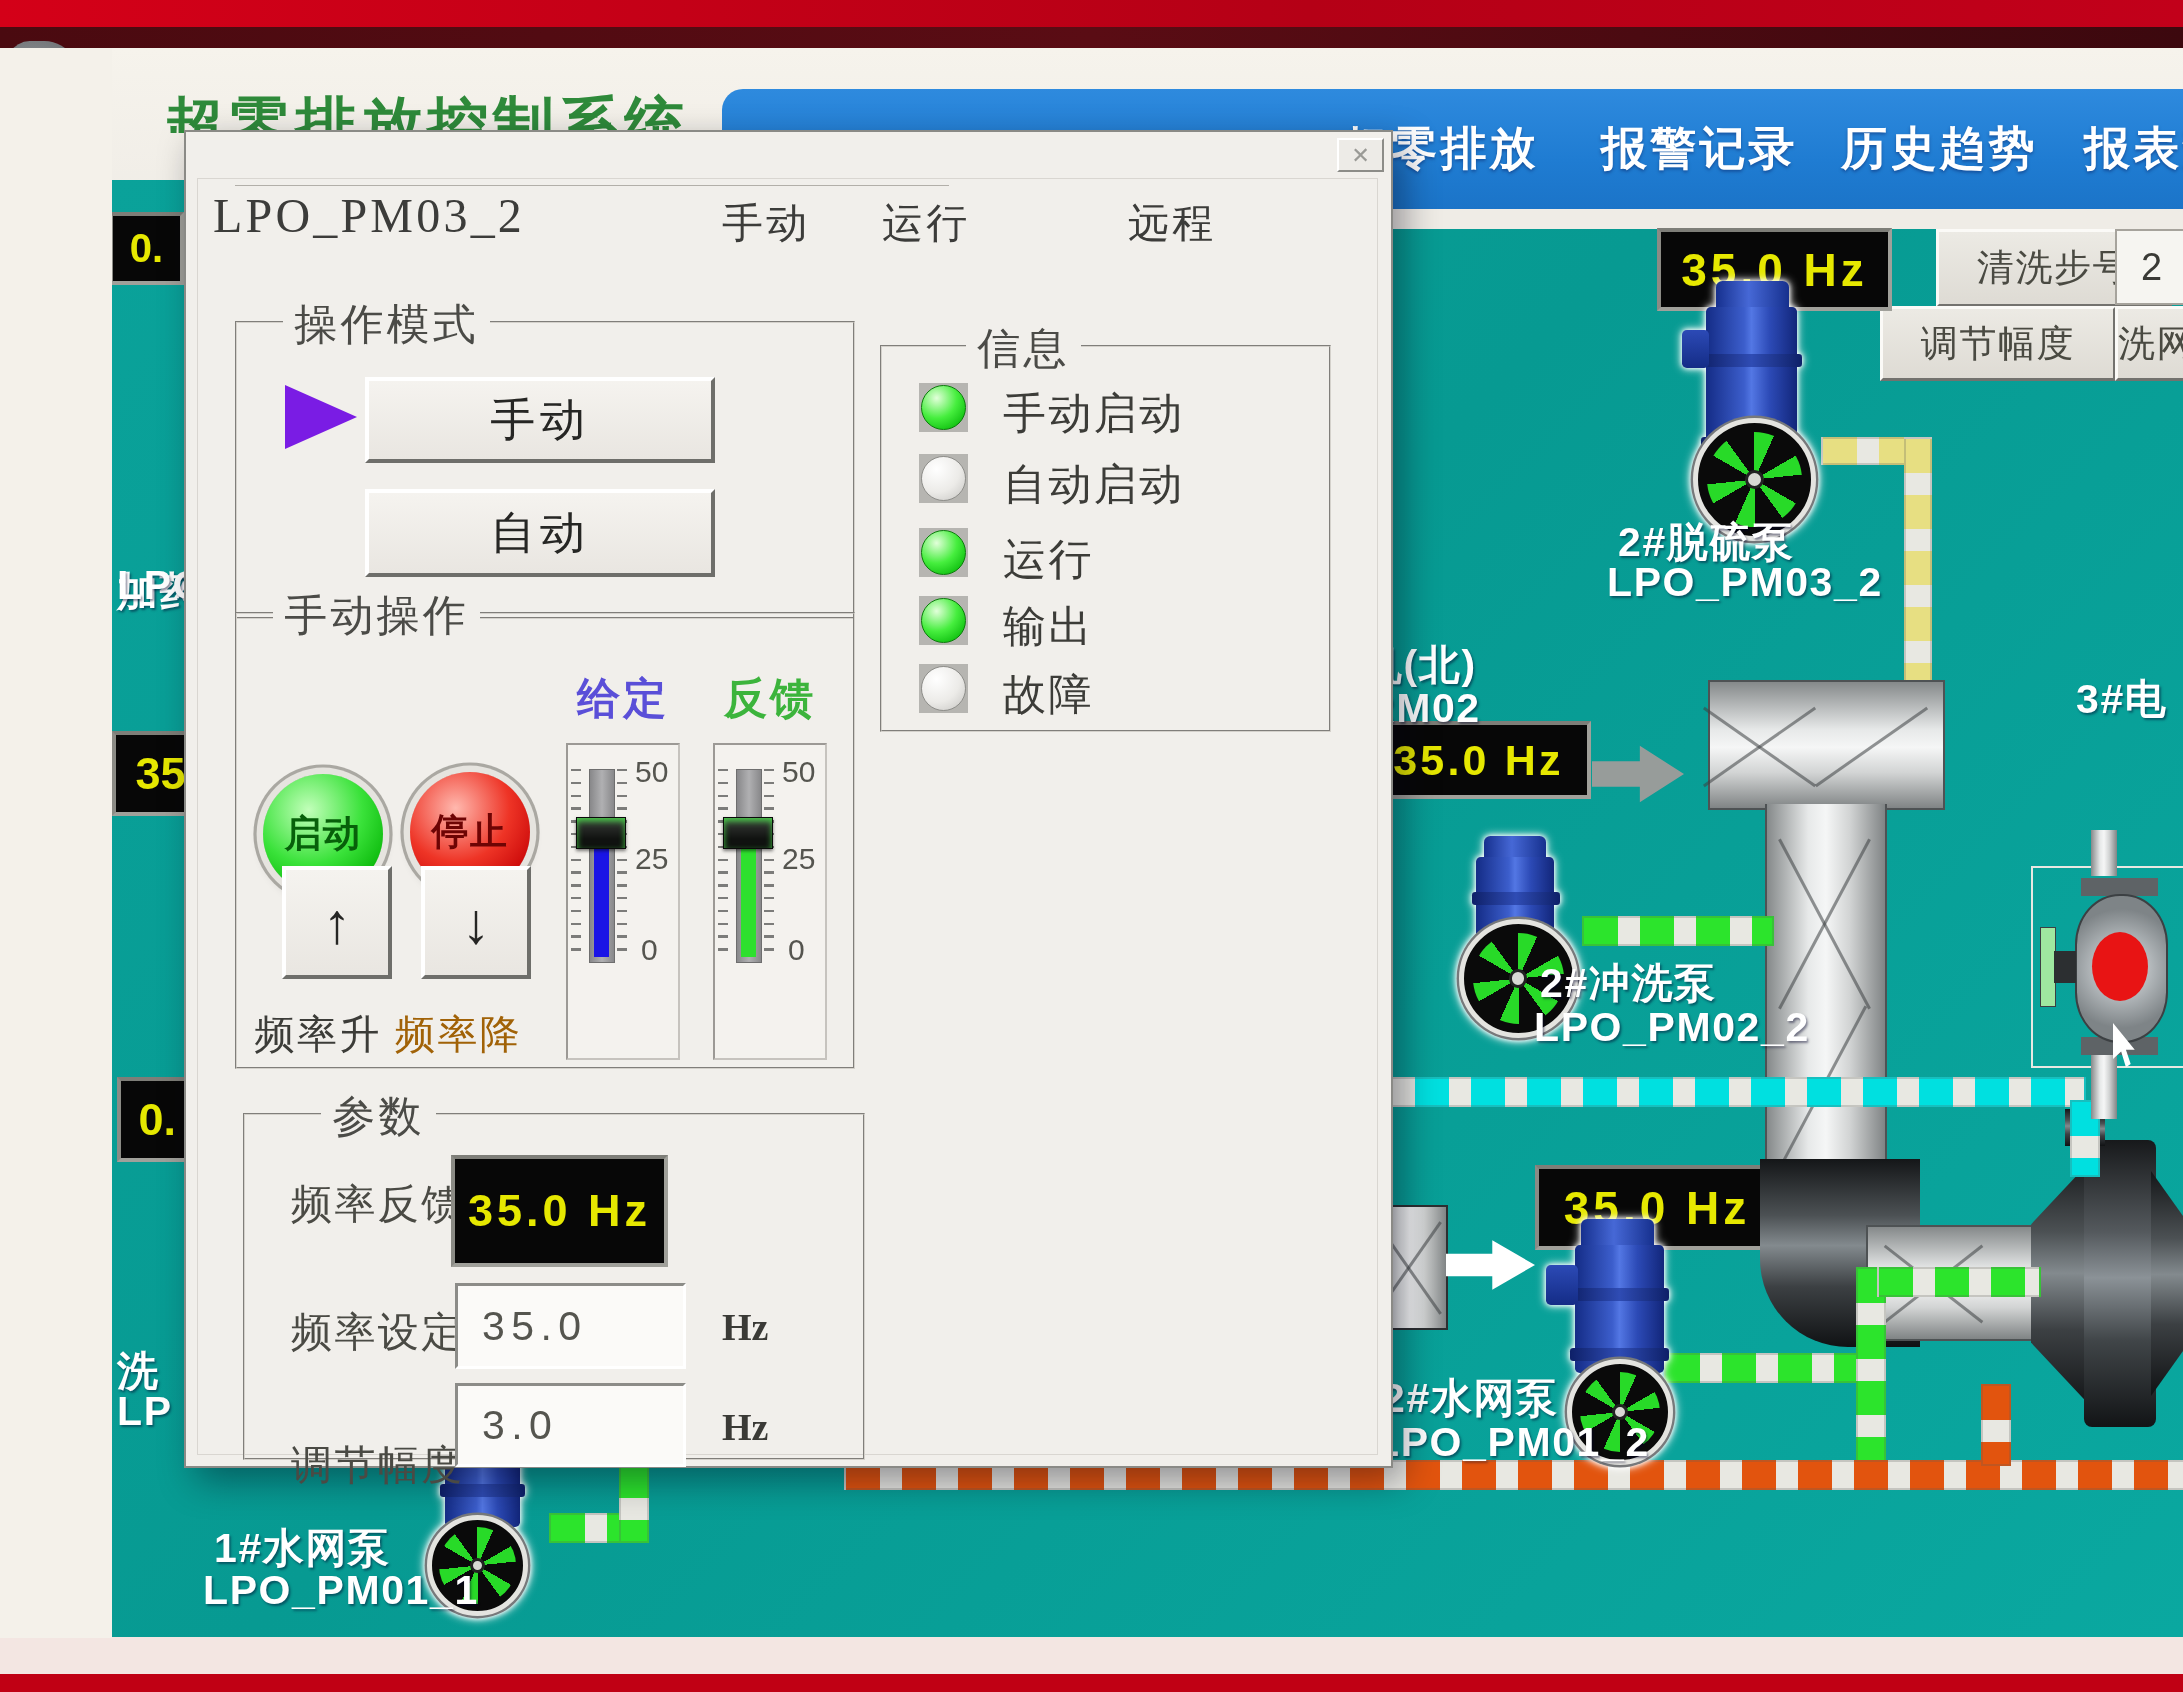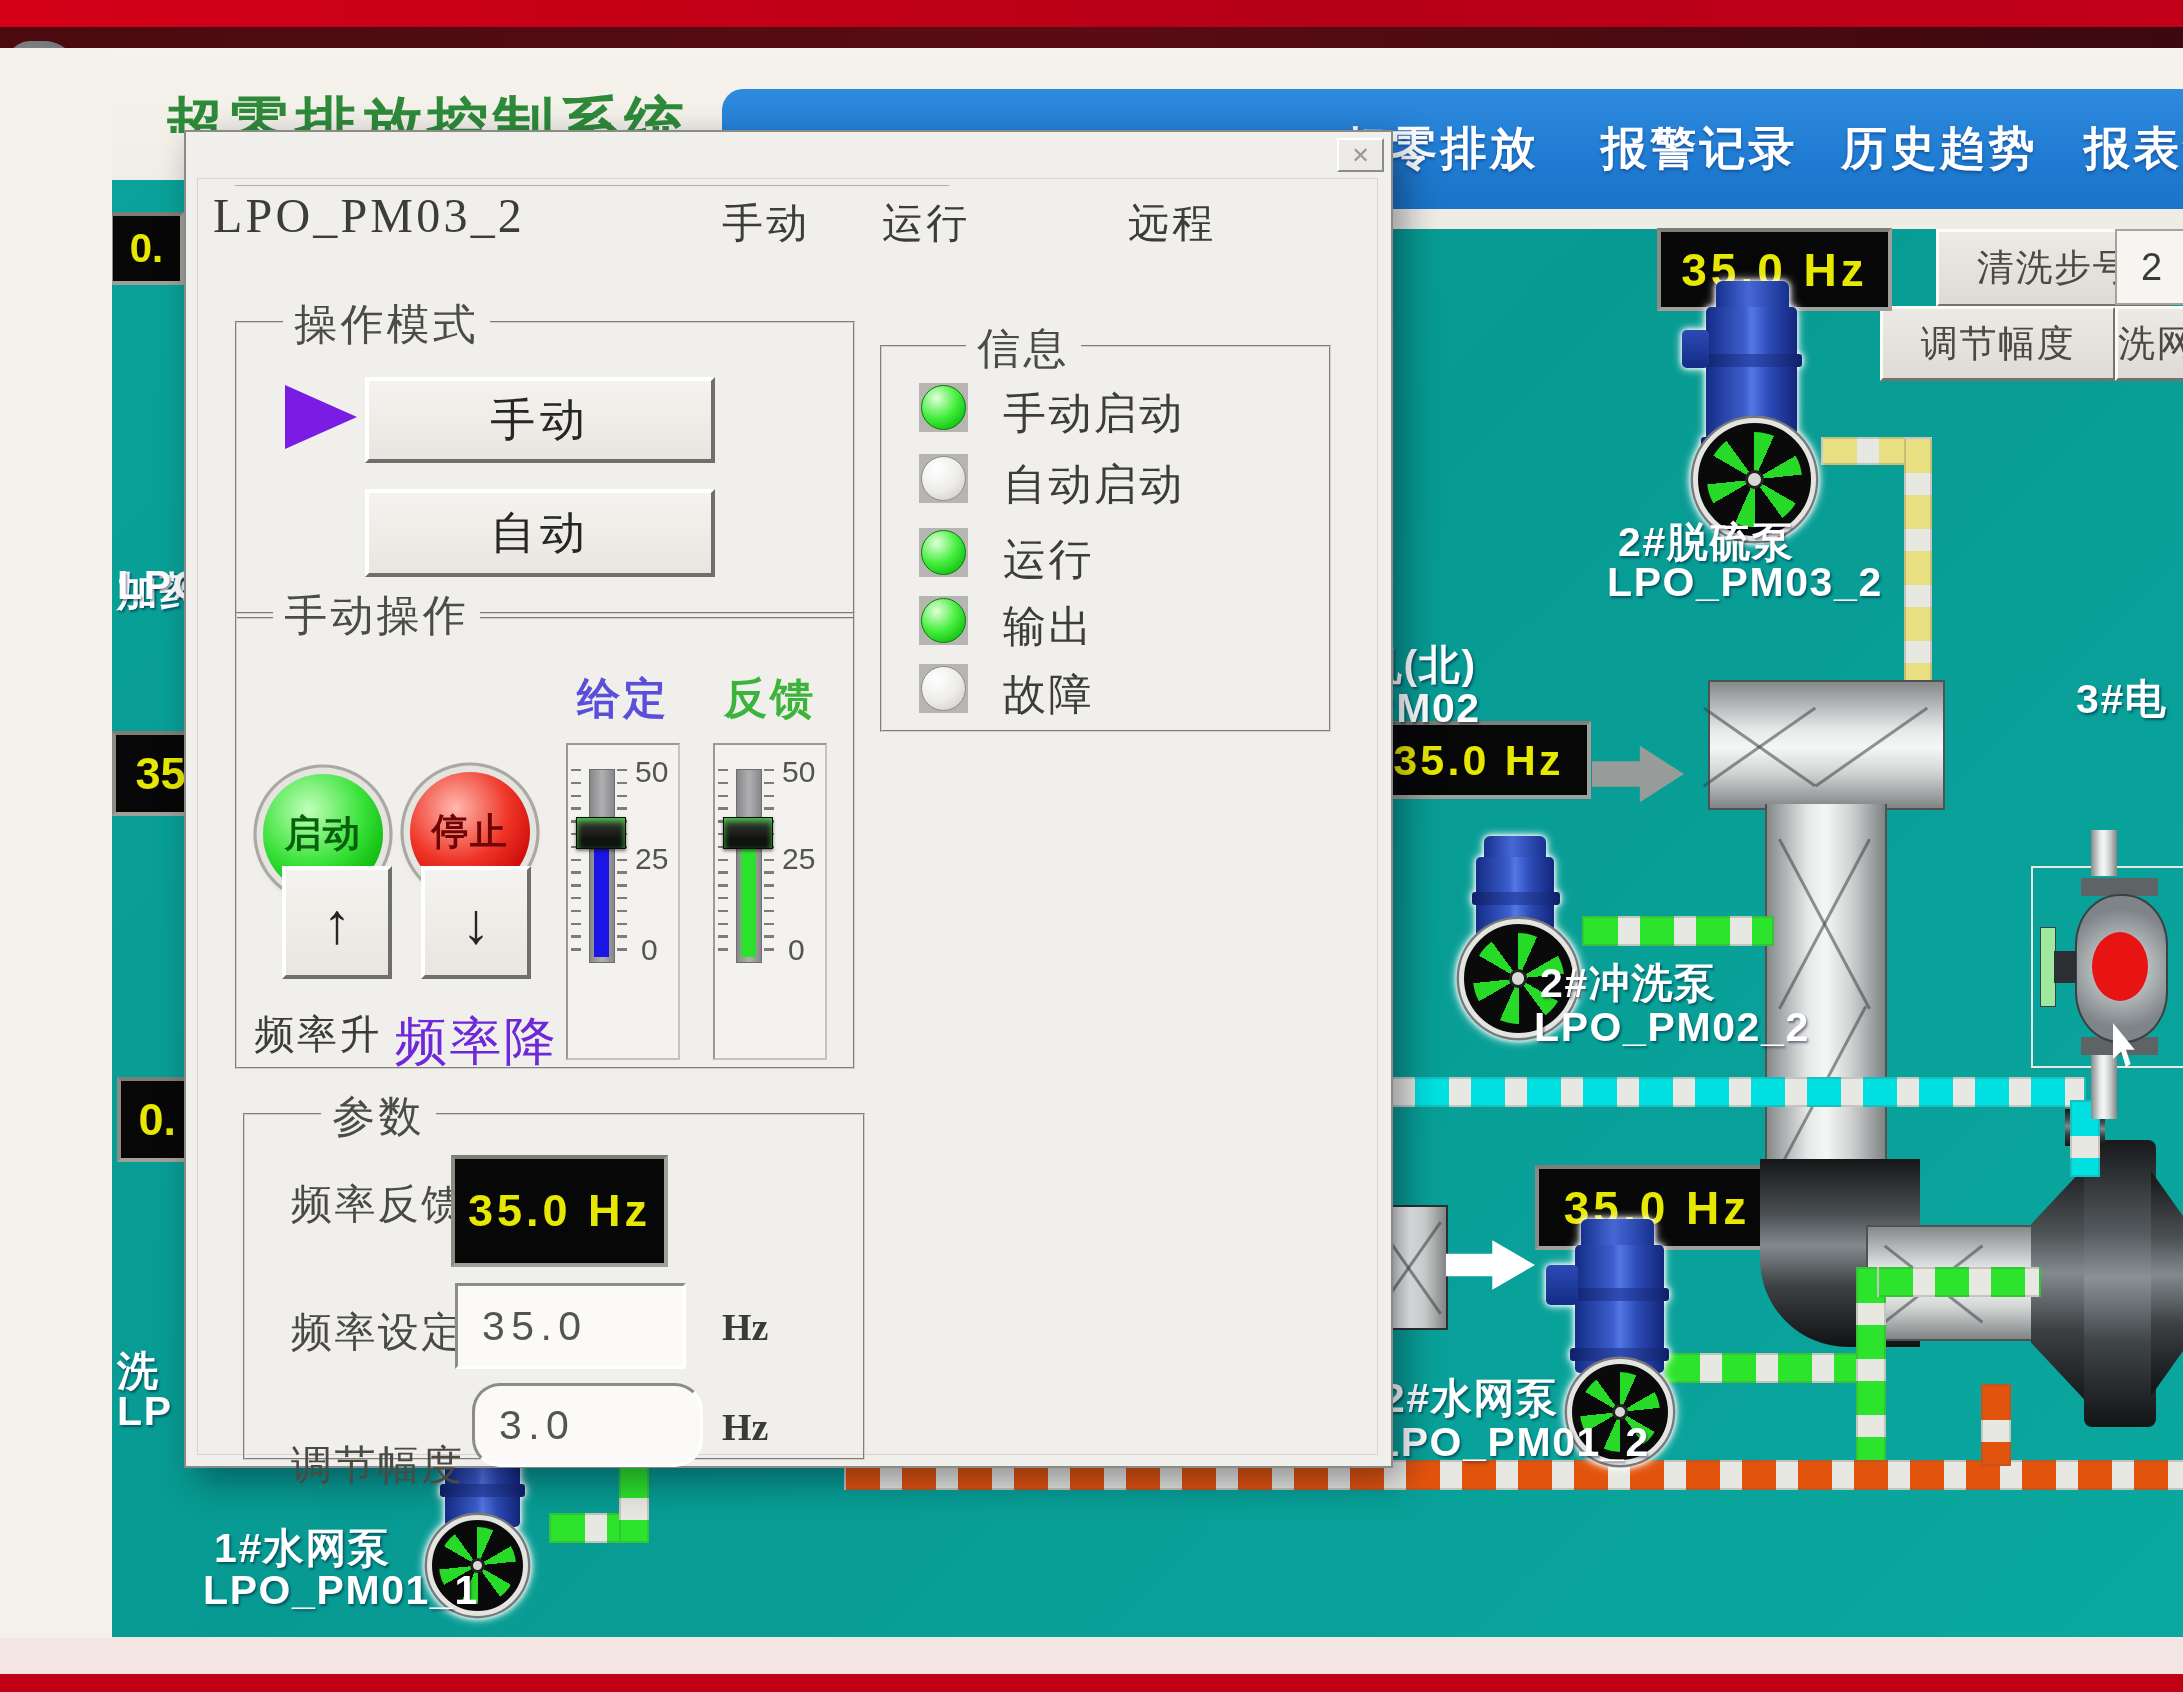--- a/index.html
+++ b/index.html
@@ -293,21 +293,21 @@
         <span class="sl-num" style="left:73px;top:188px;">0</span>
       </div>
 
       <div class="btn3d" style="left:45px;top:252px;width:102px;height:105px;font-size:57px;font-weight:900;letter-spacing:0;">
           <span>↑</span>
         </div>
       <div class="btn3d" style="left:184px;top:252px;width:102px;height:105px;font-size:57px;font-weight:900;letter-spacing:0;">
           <span>↓</span>
         </div>
       <span style="position:absolute;left:17.6px;top:393px;font-size:40px;color:#3c3c38;letter-spacing:2.4px;">频率升</span>
-      <span style="position:absolute;left:158px;top:393px;font-size:52px;color:#6d28d9;letter-spacing:2.4px;font-family:Liberation Mono, monospace;">频率降</span>
+      <span style="position:absolute;left:158px;top:393px;font-size:40px;color:#a16207;letter-spacing:2.4px;font-family:Liberation Mono, monospace;">频率降</span>
     </div>
 
     <div class="group" style="left:694px;top:213px;width:447px;height:383px;">
       <span class="glabel" style="left:84px;">信息</span>
       <div class="lampcell" style="left:37px;top:36px;">
           <div class="lamp on"></div>
         </div>
       <span class="lamplabel" style="left:121px;top:38px;">手动启动</span>
       <div class="lampcell" style="left:37px;top:107px;">
           <div class="lamp off"></div>
@@ -330,21 +330,21 @@
     <div class="group" style="left:57px;top:981px;width:618px;height:343px;">
       <span class="glabel" style="left:76px;">参数</span>
       <span class="parlabel" style="left:46px;top:62px;">频率反馈</span>
       <div class="led" style="position:absolute;left:206px;top:40px;width:209px;height:104px;">
           <span style="font-size:45px;letter-spacing:4px;">35.0 Hz</span>
         </div>
       <span class="parlabel" style="left:46px;top:190px;">频率设定</span>
       <div class="input3d" style="left:210px;top:168px;width:201px;height:80px;">35.0</div>
       <span class="unit" style="left:477px;top:190px;">Hz</span>
       <span class="parlabel" style="left:46px;top:283px;margin-top:40px;">调节幅度</span>
-      <div class="input3d" style="left:227px;top:268px;width:201px;height:78px;border-radius:28px;">3.0</div>
+      <div class="input3d" style="left:210px;top:268px;width:201px;height:78px;">3.0</div>
       <span class="unit" style="left:477px;top:290px;">Hz</span>
     </div>
   </div>
 
   <div class="abs cursor" style="left:2113px;top:1023px;width:34px;height:46px;"></div>
 
   <div class="abs strip-pink-bot"></div>
   <div class="abs strip-red-bot"></div>
   <div class="abs" style="left:0;top:48px;width:112px;height:1590px;background:#f4f1ea;"></div>
 </div>

